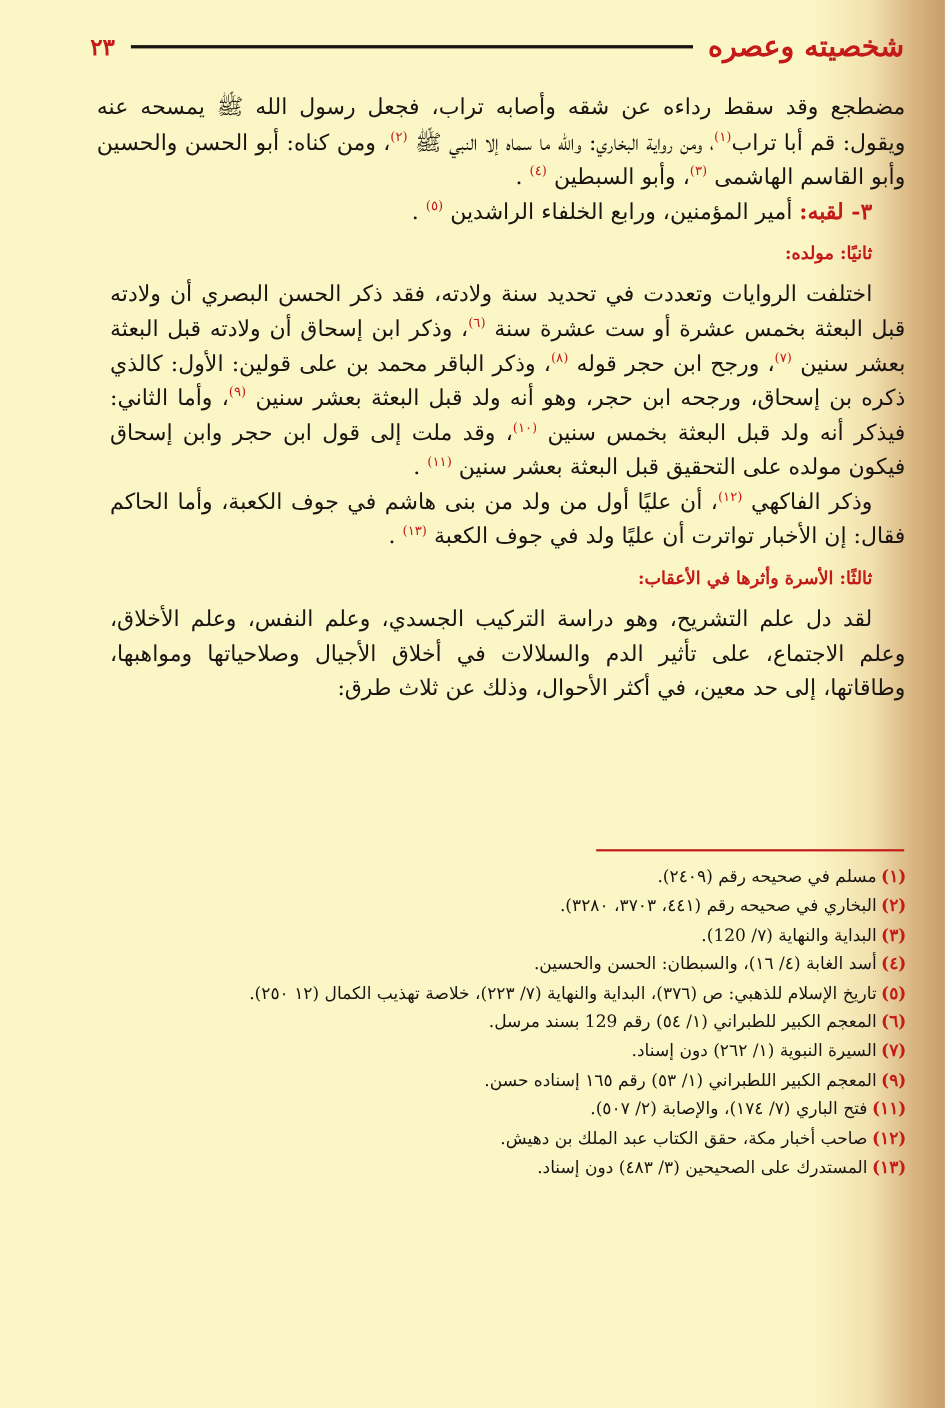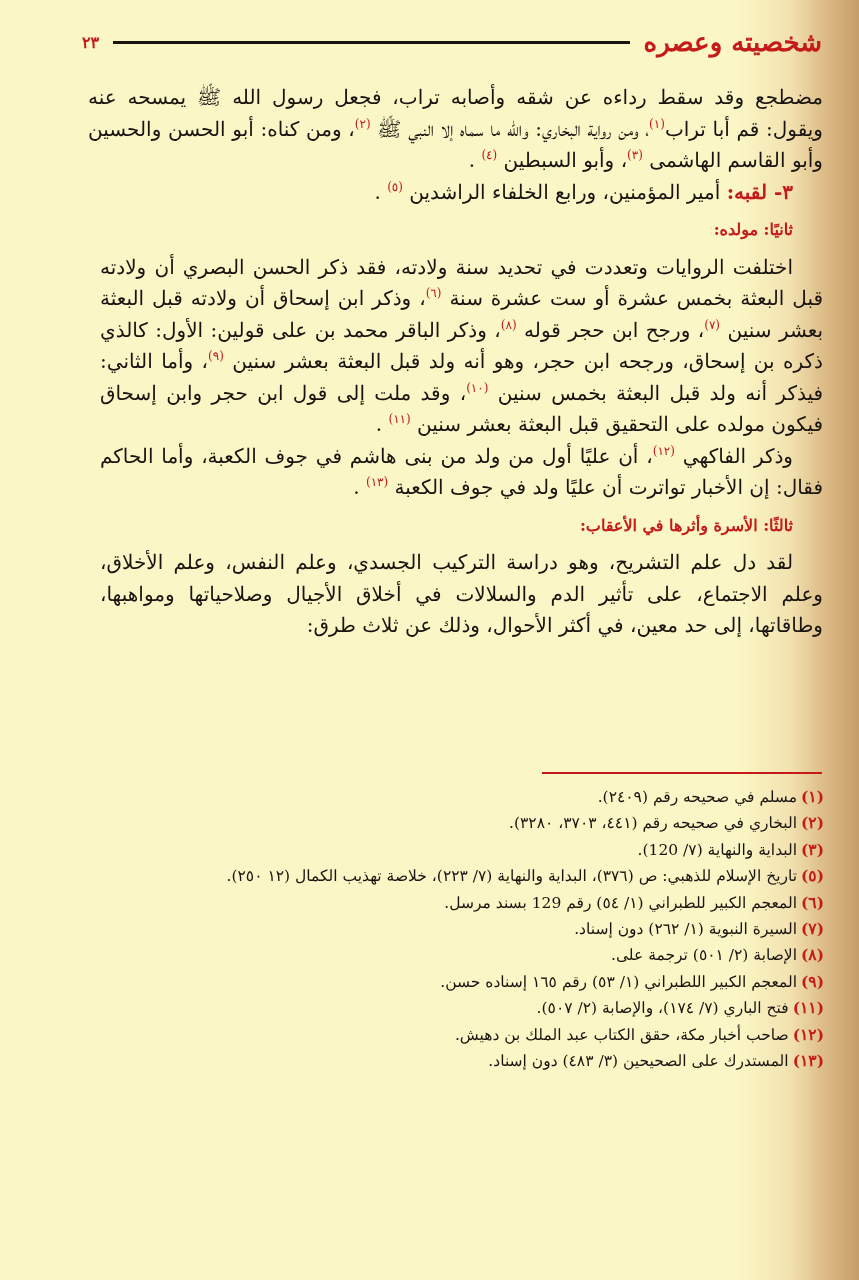--- a/index.html
+++ b/index.html
@@ -9,21 +9,21 @@
     font-family: "DejaVu Serif", serif;
     color:#1a1410;
   }
   .page { position:absolute; left:0; top:0; width:859px; height:1280px; }
   .header {
     position:absolute; top:22px; left:82px; width:740px; height:40px;
     direction:rtl; display:flex; align-items:center;
   }
   .running-title { color:#c41a1a; font-weight:bold; font-size:26px; white-space:nowrap; }
   .header-rule { flex:1; height:0; border-top:3px solid #1a1410; margin:0 14px; }
-  .page-number { color:#c41a1a; font-weight:bold; font-size:16px; }
+  .page-number { color:#c41a1a; font-weight:bold; font-size:21px; }
 
   .body-text {
     position:absolute; top:82px; left:88px; width:735px;
     direction:rtl; text-align:justify; font-size:20px; line-height:31.5px;
   }
   .body-text p { margin:0; }
   .body-text p.indent { text-indent:30px;margin-left:12px; }
   .heading { color:#c41a1a; font-weight:bold; font-size:16px; margin:6px 0 6px 0; padding-right:0; }
   .heading.sub { padding-right:30px; }
   .label-red { color:#c41a1a; font-weight:bold; }
@@ -68,23 +68,23 @@
     <div class="heading sub">ثالثًا: الأسرة وأثرها في الأعقاب:</div>
     <p class="indent">لقد دل علم التشريح، وهو دراسة التركيب الجسدي، وعلم النفس، وعلم الأخلاق، وعلم الاجتماع، على تأثير الدم والسلالات في أخلاق الأجيال وصلاحياتها ومواهبها، وطاقاتها، إلى حد معين، في أكثر الأحوال، وذلك عن ثلاث طرق:</p>
   </div>
 
   <div class="fn-rule"></div>
 
   <div class="footnotes">
     <div class="fn"><span class="fn-num">(١)</span><span>مسلم في صحيحه رقم (٢٤٠٩).</span></div>
     <div class="fn"><span class="fn-num">(٢)</span><span>البخاري في صحيحه رقم (٤٤١، ٣٧٠٣، ٣٢٨٠).</span></div>
     <div class="fn"><span class="fn-num">(٣)</span><span>البداية والنهاية (٧/ 120).</span></div>
+    <div class="fn"><span class="fn-num">(٤)</span><span>أسد الغابة (٤/ ١٦)، والسبطان: الحسن والحسين.</span></div>
     <div class="fn"><span class="fn-num">(٥)</span><span>تاريخ الإسلام للذهبي: ص (٣٧٦)، البداية والنهاية (٧/ ٢٢٣)، خلاصة تهذيب الكمال (١٢ ٢٥٠).</span></div>
     <div class="fn"><span class="fn-num">(٦)</span><span>المعجم الكبير للطبراني (١/ ٥٤) رقم 129 بسند مرسل.</span></div>
     <div class="fn"><span class="fn-num">(٧)</span><span>السيرة النبوية (١/ ٢٦٢) دون إسناد.</span></div>
-    <div class="fn"><span class="fn-num">(٨)</span><span>الإصابة (٢/ ٥٠١) ترجمة على.</span></div>
     <div class="fn"><span class="fn-num">(٩)</span><span>المعجم الكبير اللطبراني (١/ ٥٣) رقم ١٦٥ إسناده حسن.</span></div>
     <div class="fn"><span class="fn-num">(١١)</span><span>فتح الباري (٧/ ١٧٤)، والإصابة (٢/ ٥٠٧).</span></div>
     <div class="fn"><span class="fn-num">(١٢)</span><span>صاحب أخبار مكة، حقق الكتاب عبد الملك بن دهيش.</span></div>
     <div class="fn"><span class="fn-num">(١٣)</span><span>المستدرك على الصحيحين (٣/ ٤٨٣) دون إسناد.</span></div>
   </div>
 
 </div>
 
 </body></html>

